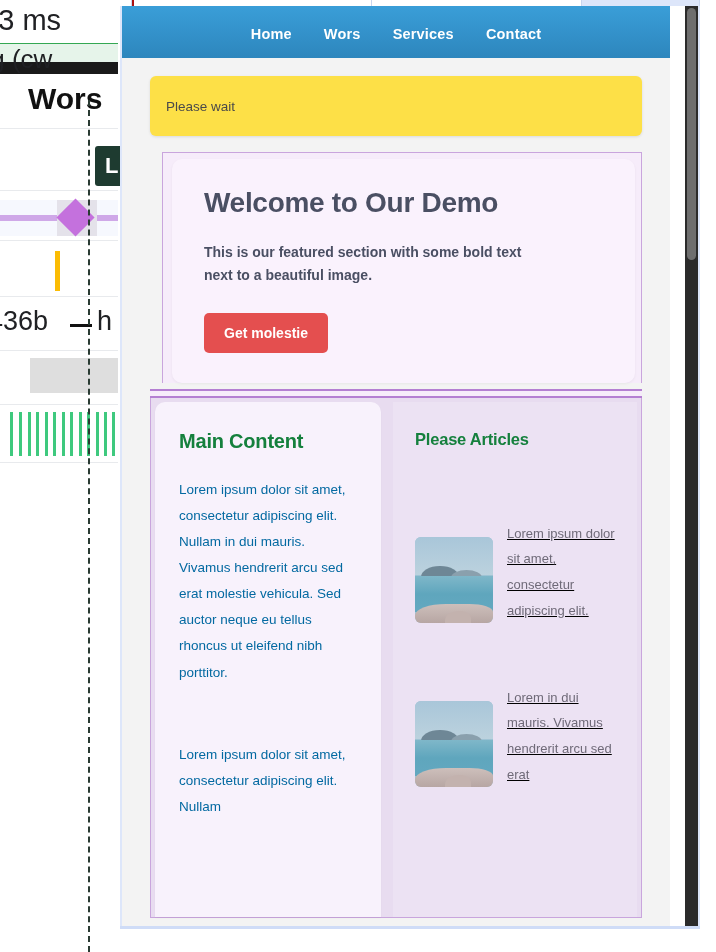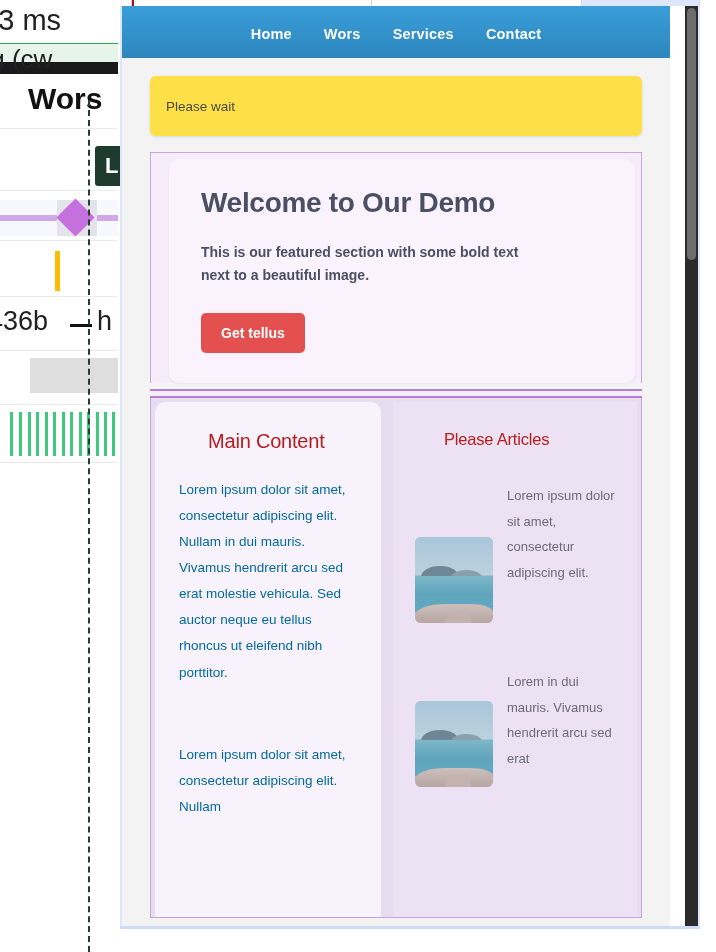--- a/index.html
+++ b/index.html
@@ -266,25 +266,25 @@
     align-items: center;
     padding-left: 16px;
   }
   .notice-text {
     font-size: 13.5px;
     color: #4a4a4a;
   }
 
   
   .hero-wrap {
-    margin: 16px 28px 0 28px;
+    margin: 16px 28px 0 40px;
     background: #f6ecfa;
     border: 1px solid #c9a5dd;
     border-bottom: none;
-    padding: 6px 6px 0 18px;
+    padding: 6px 6px 0 9px;
   }
   .hero {
     background: #faf2fd;
     border-radius: 10px;
     padding: 28px 32px 30px 32px;
     box-shadow: 0 1px 3px rgba(0,0,0,0.05);
   }
   .hero-title {
     font-size: 28px;
     font-weight: bold;
@@ -340,44 +340,44 @@
   }
   .col-aside {
     flex: 1;
     background: #ece2f3;
     padding: 28px 22px 0 22px;
     margin-left: 12px;
   }
 
   .sec-title {
     font-size: 20px;
-    font-weight: normal;
-    color: #b91c1c;
+    font-weight: bold;
+    color: #15803d;
     margin-bottom: 24px;
     letter-spacing: -0.2px;
-    margin-left: 29px;
   }
   .sec-title.aside {
     font-size: 16.5px;
     margin-bottom: 34px;
   }
 
   .para {
     font-size: 13.5px;
     line-height: 1.93;
     color: #0369a1;
     margin-bottom: 56px;
   }
   .para:last-child { margin-bottom: 0; }
 
   
   .article {
     display: flex;
-    align-items: flex-start;
+    align-items: flex-end;
     margin-bottom: 46px;
+    text-decoration: underline;
   }
   .article-thumb {
     flex: none;
     width: 78px;
     height: 86px;
     border-radius: 6px;
     margin-top: 54px;
     margin-right: 14px;
     overflow: hidden;
     position: relative;
@@ -534,21 +534,21 @@
       </div>
 
       <div class="notice">
         <span class="notice-text">Please wait</span>
       </div>
 
       <div class="hero-wrap">
         <div class="hero">
           <div class="hero-title">Welcome to Our Demo</div>
           <div class="hero-sub">This is our featured section with some bold text next to a beautiful image.</div>
-          <button class="hero-btn">Get tellus</button>
+          <button class="hero-btn">Get molestie</button>
         </div>
       </div>
 
       <div class="hero-divider"></div>
 
       <div class="content">
 
         <div class="col-main">
           <div class="sec-title">Main Content</div>
           <div class="para">Lorem ipsum dolor sit amet, consectetur adipiscing elit. Nullam in dui mauris. Vivamus hendrerit arcu sed erat molestie vehicula. Sed auctor neque eu tellus rhoncus ut eleifend nibh porttitor.</div>

